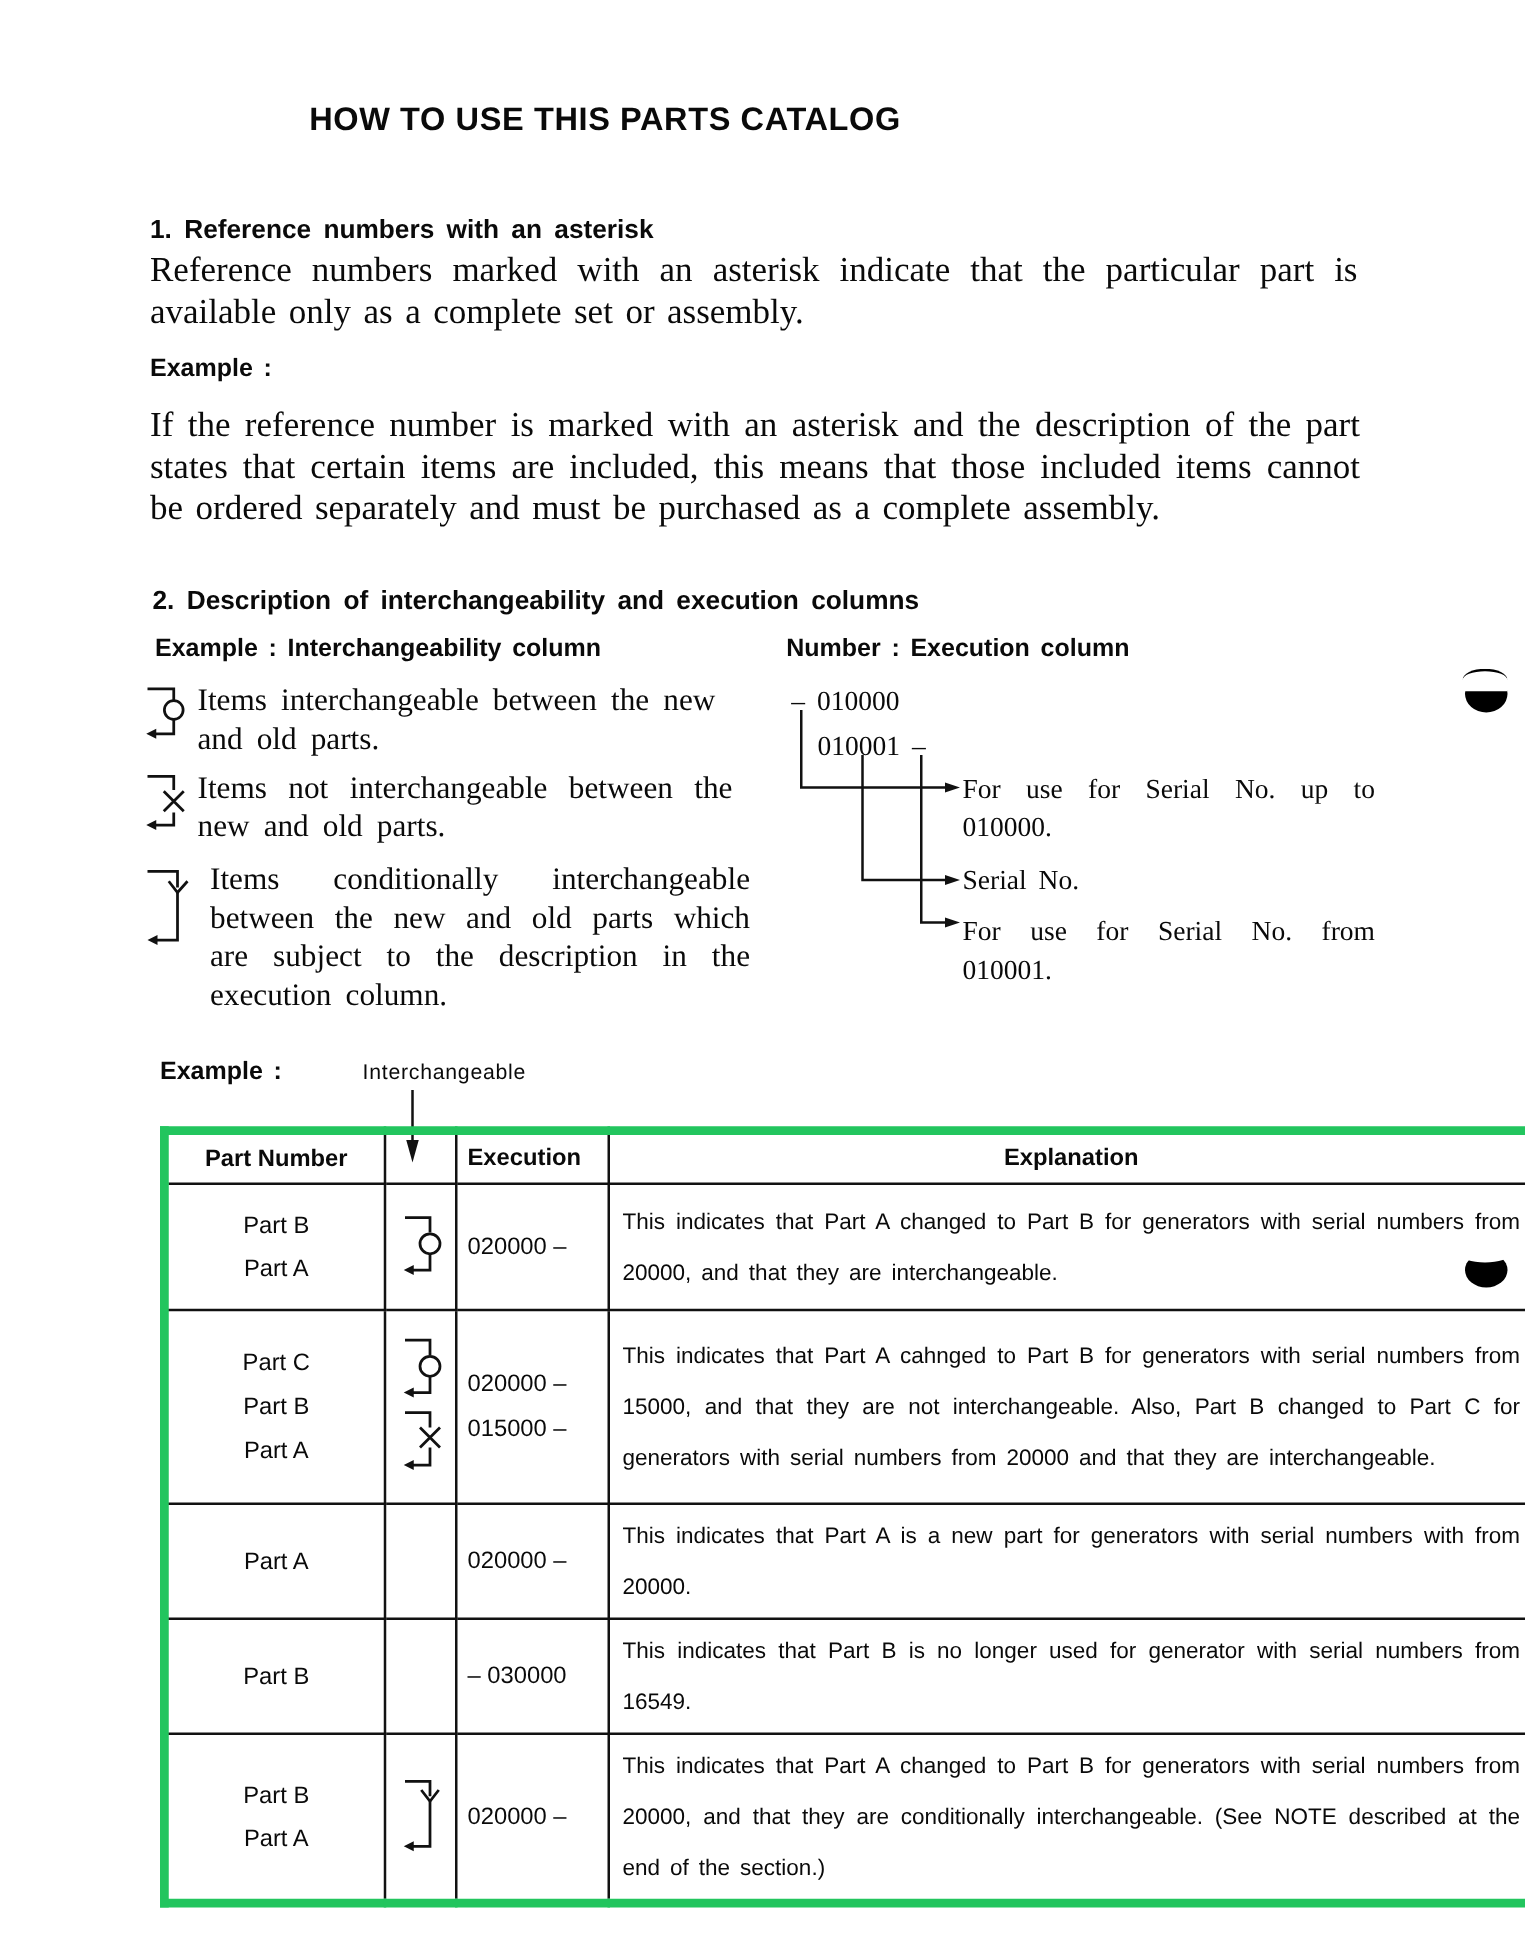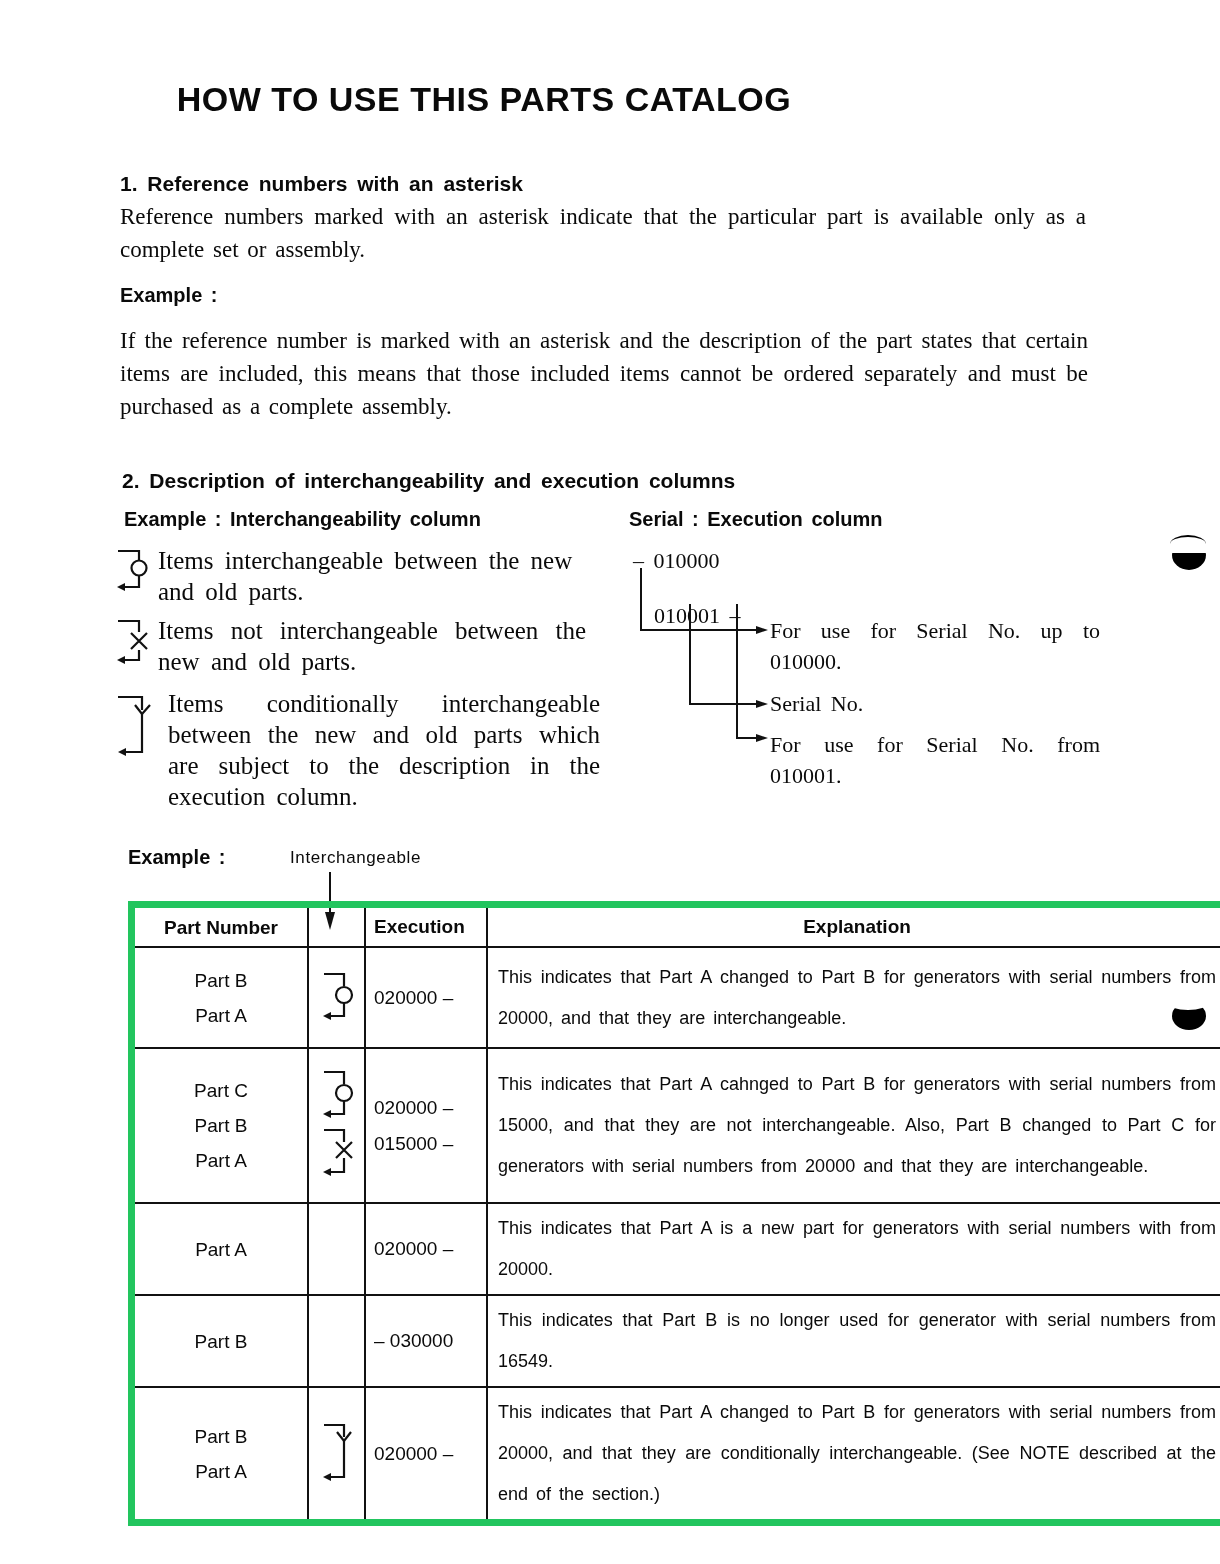--- a/index.html
+++ b/index.html
@@ -1,24 +1,24 @@
 <!DOCTYPE html>
 <html><head>
 <meta charset="utf-8">
 <style>
   html, body { margin:0; padding:0; background:#ffffff; }
   body { width:1220px; height:1564px; position:relative; overflow:hidden; color:#0a0a0a; }
   .sans { font-family: "Liberation Sans", "DejaVu Sans", sans-serif; }
   .serif { font-family: "Liberation Serif", "DejaVu Serif", serif; }
   .abs { position:absolute; }
 
-  #page-title { left:0; width:968px; top:80px; text-align:center; font-size:34px; font-weight:bold; letter-spacing:0.5px; }
+  #page-title { left:0; width:968px; top:80px; text-align:center; font-size:26px; font-weight:bold; letter-spacing:0.5px; }
 
   .h2 { font-size:21px; font-weight:bold; word-spacing:4px; }
-  .body-text { font-size:23px; line-height:33px; text-align:justify; text-align-last:left; word-spacing:3px; }
+  .body-text { font-size:28px; line-height:33px; text-align:justify; text-align-last:left; word-spacing:3px; }
   .example-label { font-size:20px; font-weight:bold; word-spacing:3px; }
 
   .legend-text { font-size:25px; line-height:31px; word-spacing:5px; }
   .exec-text { font-size:22px; line-height:31px; word-spacing:4px; }
 
   svg { position:absolute; overflow:visible; }
 
   
   #example-table { position:absolute; left:128px; top:901px; width:1105px; border-collapse:collapse; border:7px solid #22c55e; font-family:"Liberation Sans","DejaVu Sans",sans-serif; }
   #example-table td, #example-table th { border:2px solid #111; padding:0; vertical-align:middle; }
@@ -61,23 +61,23 @@
 <div class="abs serif legend-text" style="left:158px; top:615px; width:428px; text-align:justify; text-align-last:left;">Items not interchangeable between the new and old parts.</div>
 
 <svg style="left:115px; top:694px;" width="40" height="70" viewBox="0 0 40 70">
   <path d="M3 3 H27 V16" stroke="#111" stroke-width="2.2" fill="none"></path>
   <path d="M20 11 L27 20 L35 11" stroke="#111" stroke-width="2.2" fill="none"></path>
   <path d="M27 20 V58 H8" stroke="#111" stroke-width="2.2" fill="none"></path>
   <path d="M3 58 L11 54 L11 62 Z" fill="#111"></path>
 </svg>
 <div class="abs serif legend-text" style="left:168px; top:688px; width:432px; text-align:justify; text-align-last:left;">Items conditionally interchangeable between the new and old parts which are subject to the description in the execution column.</div>
 
-<div class="abs sans example-label" style="left:629px; top:508px;">Serial :  Execution column</div>
+<div class="abs sans example-label" style="left:629px; top:508px;">Number :  Execution column</div>
 <div class="abs serif exec-text" style="left:633px; top:545px;">– 010000</div>
-<div class="abs serif exec-text" style="left:654px; top:600px;">010001 –</div>
+<div class="abs serif exec-text" style="left:654px; top:581px;">010001 –</div>
 
 <svg style="left:630px; top:560px;" width="140" height="190" viewBox="0 0 140 190">
 
   <path d="M11 8 V70 H128" stroke="#111" stroke-width="2" fill="none"></path>
 
   <path d="M60 44 V144 H128" stroke="#111" stroke-width="2" fill="none"></path>
 
   <path d="M107 44 V178 H128" stroke="#111" stroke-width="2" fill="none"></path>
   <path d="M138 70 L126 66 L126 74 Z" fill="#111"></path>
   <path d="M138 144 L126 140 L126 148 Z" fill="#111"></path>

